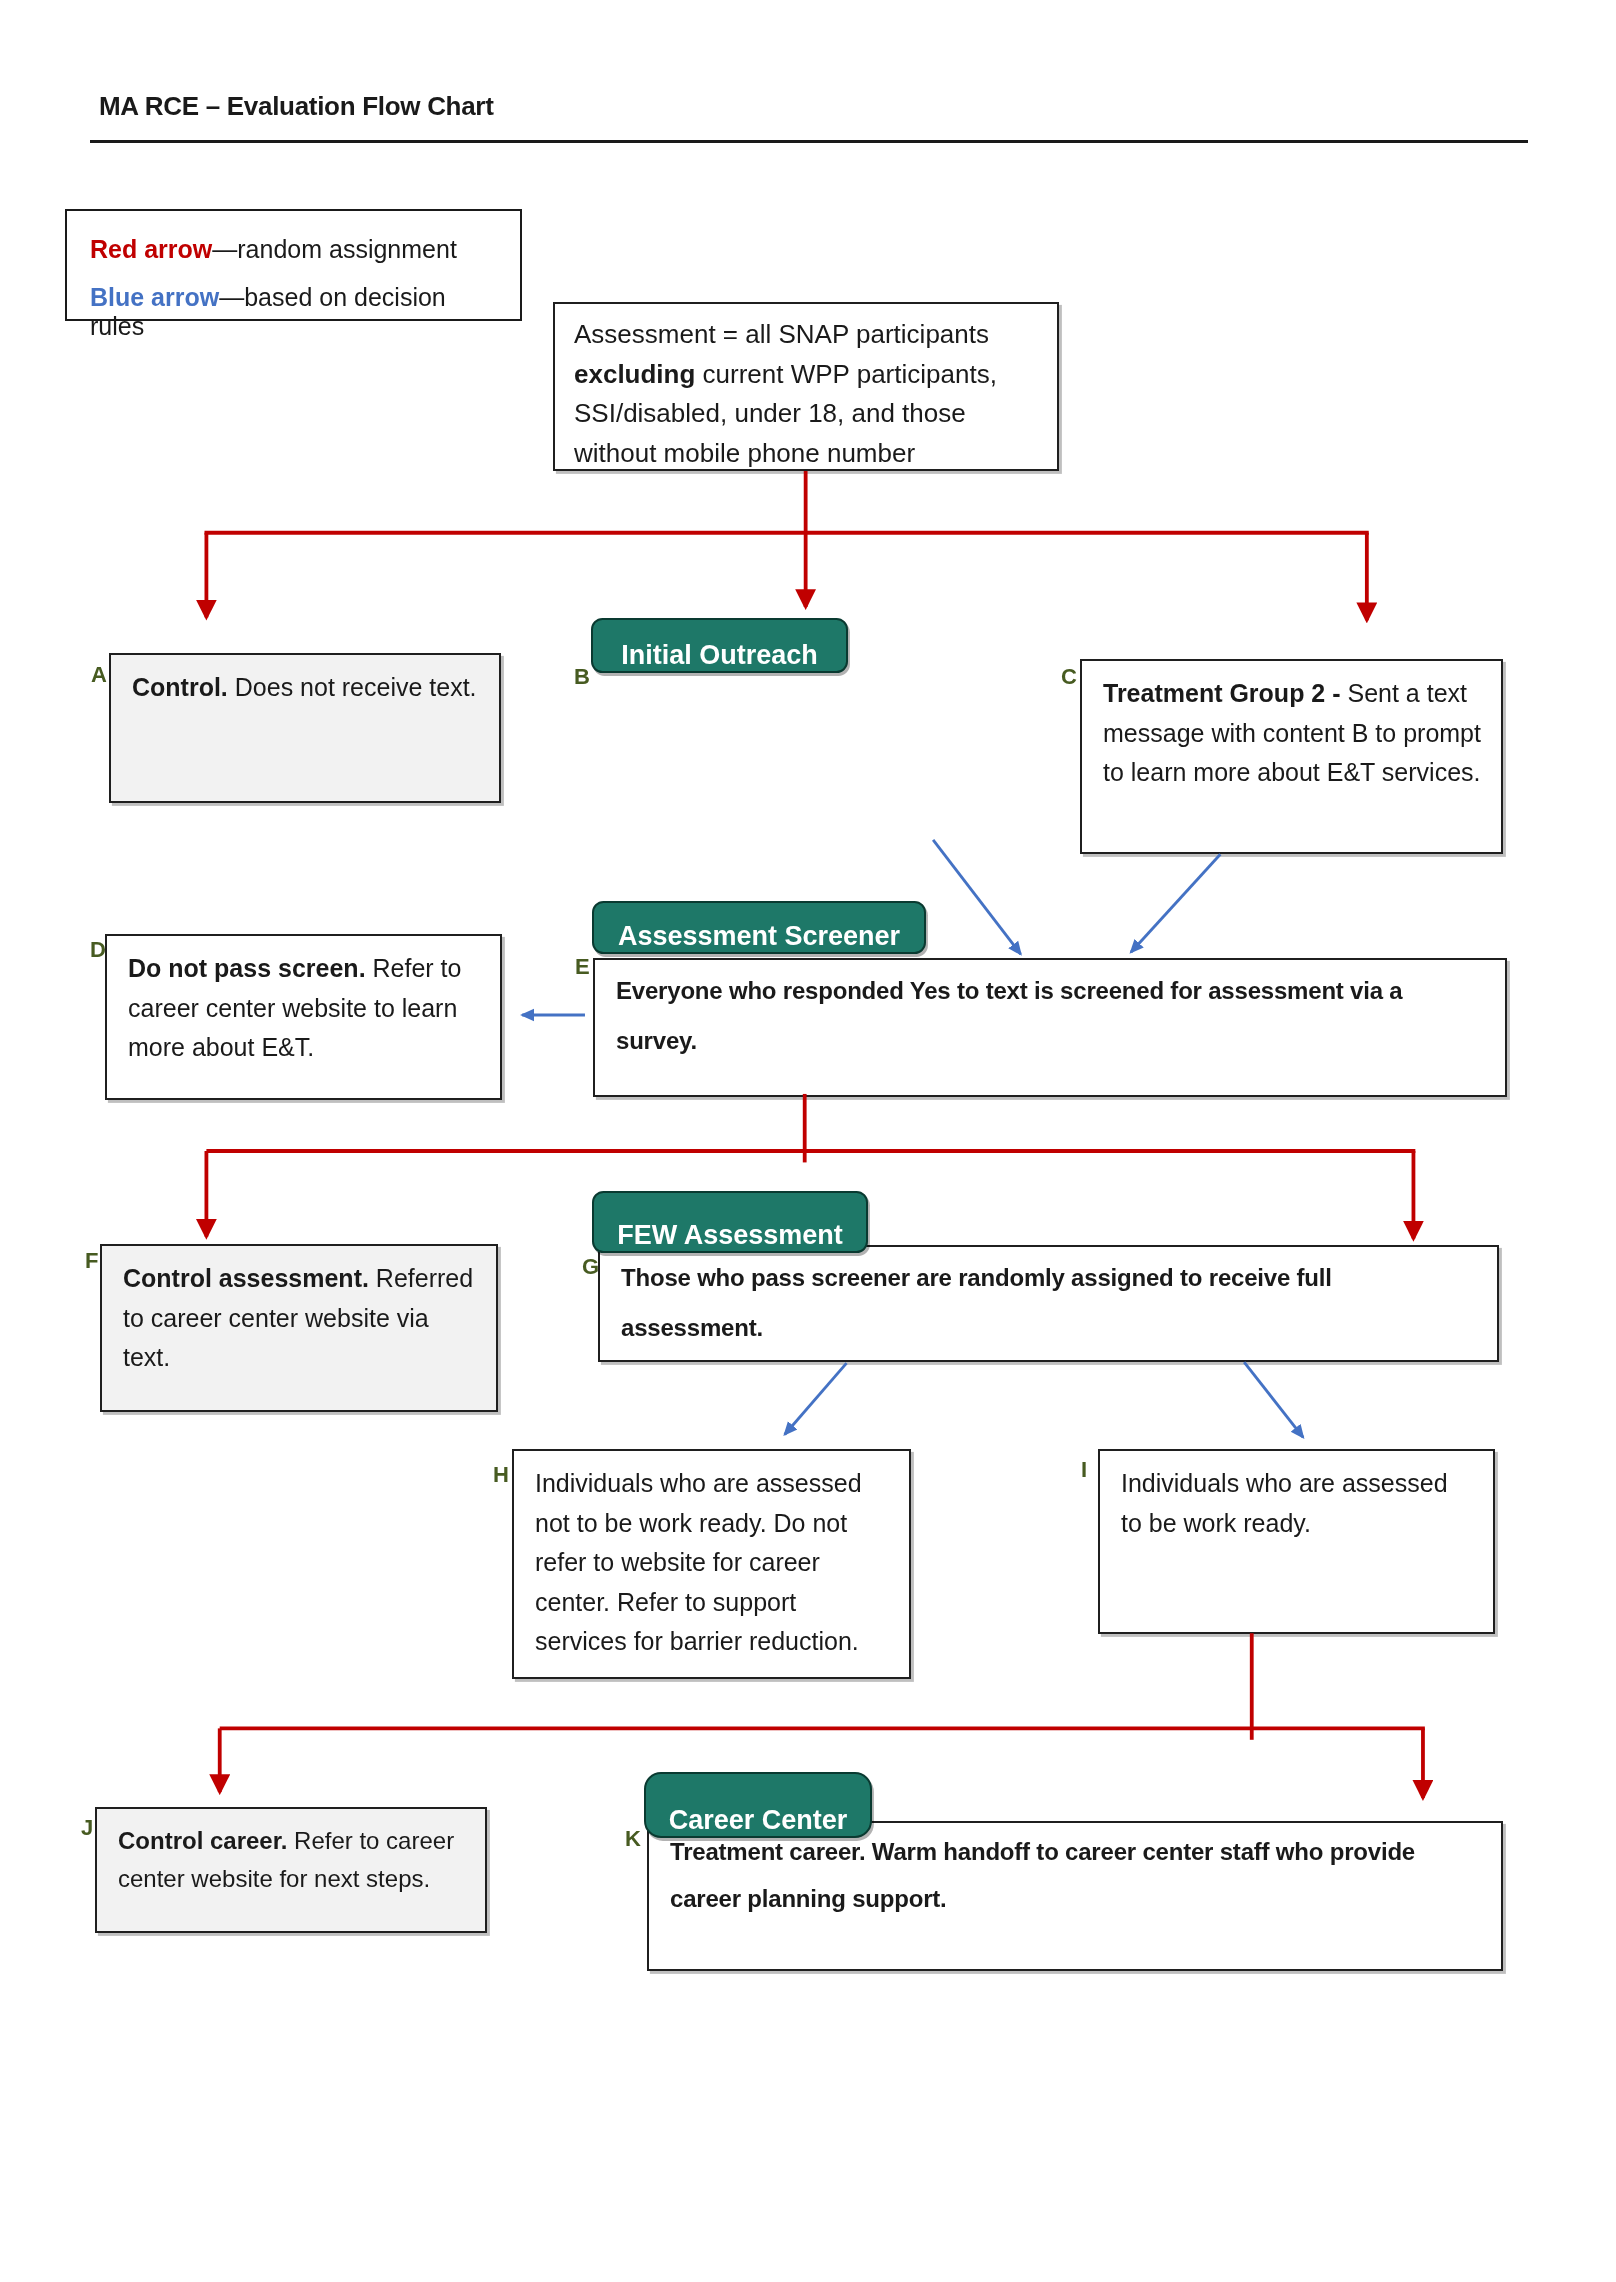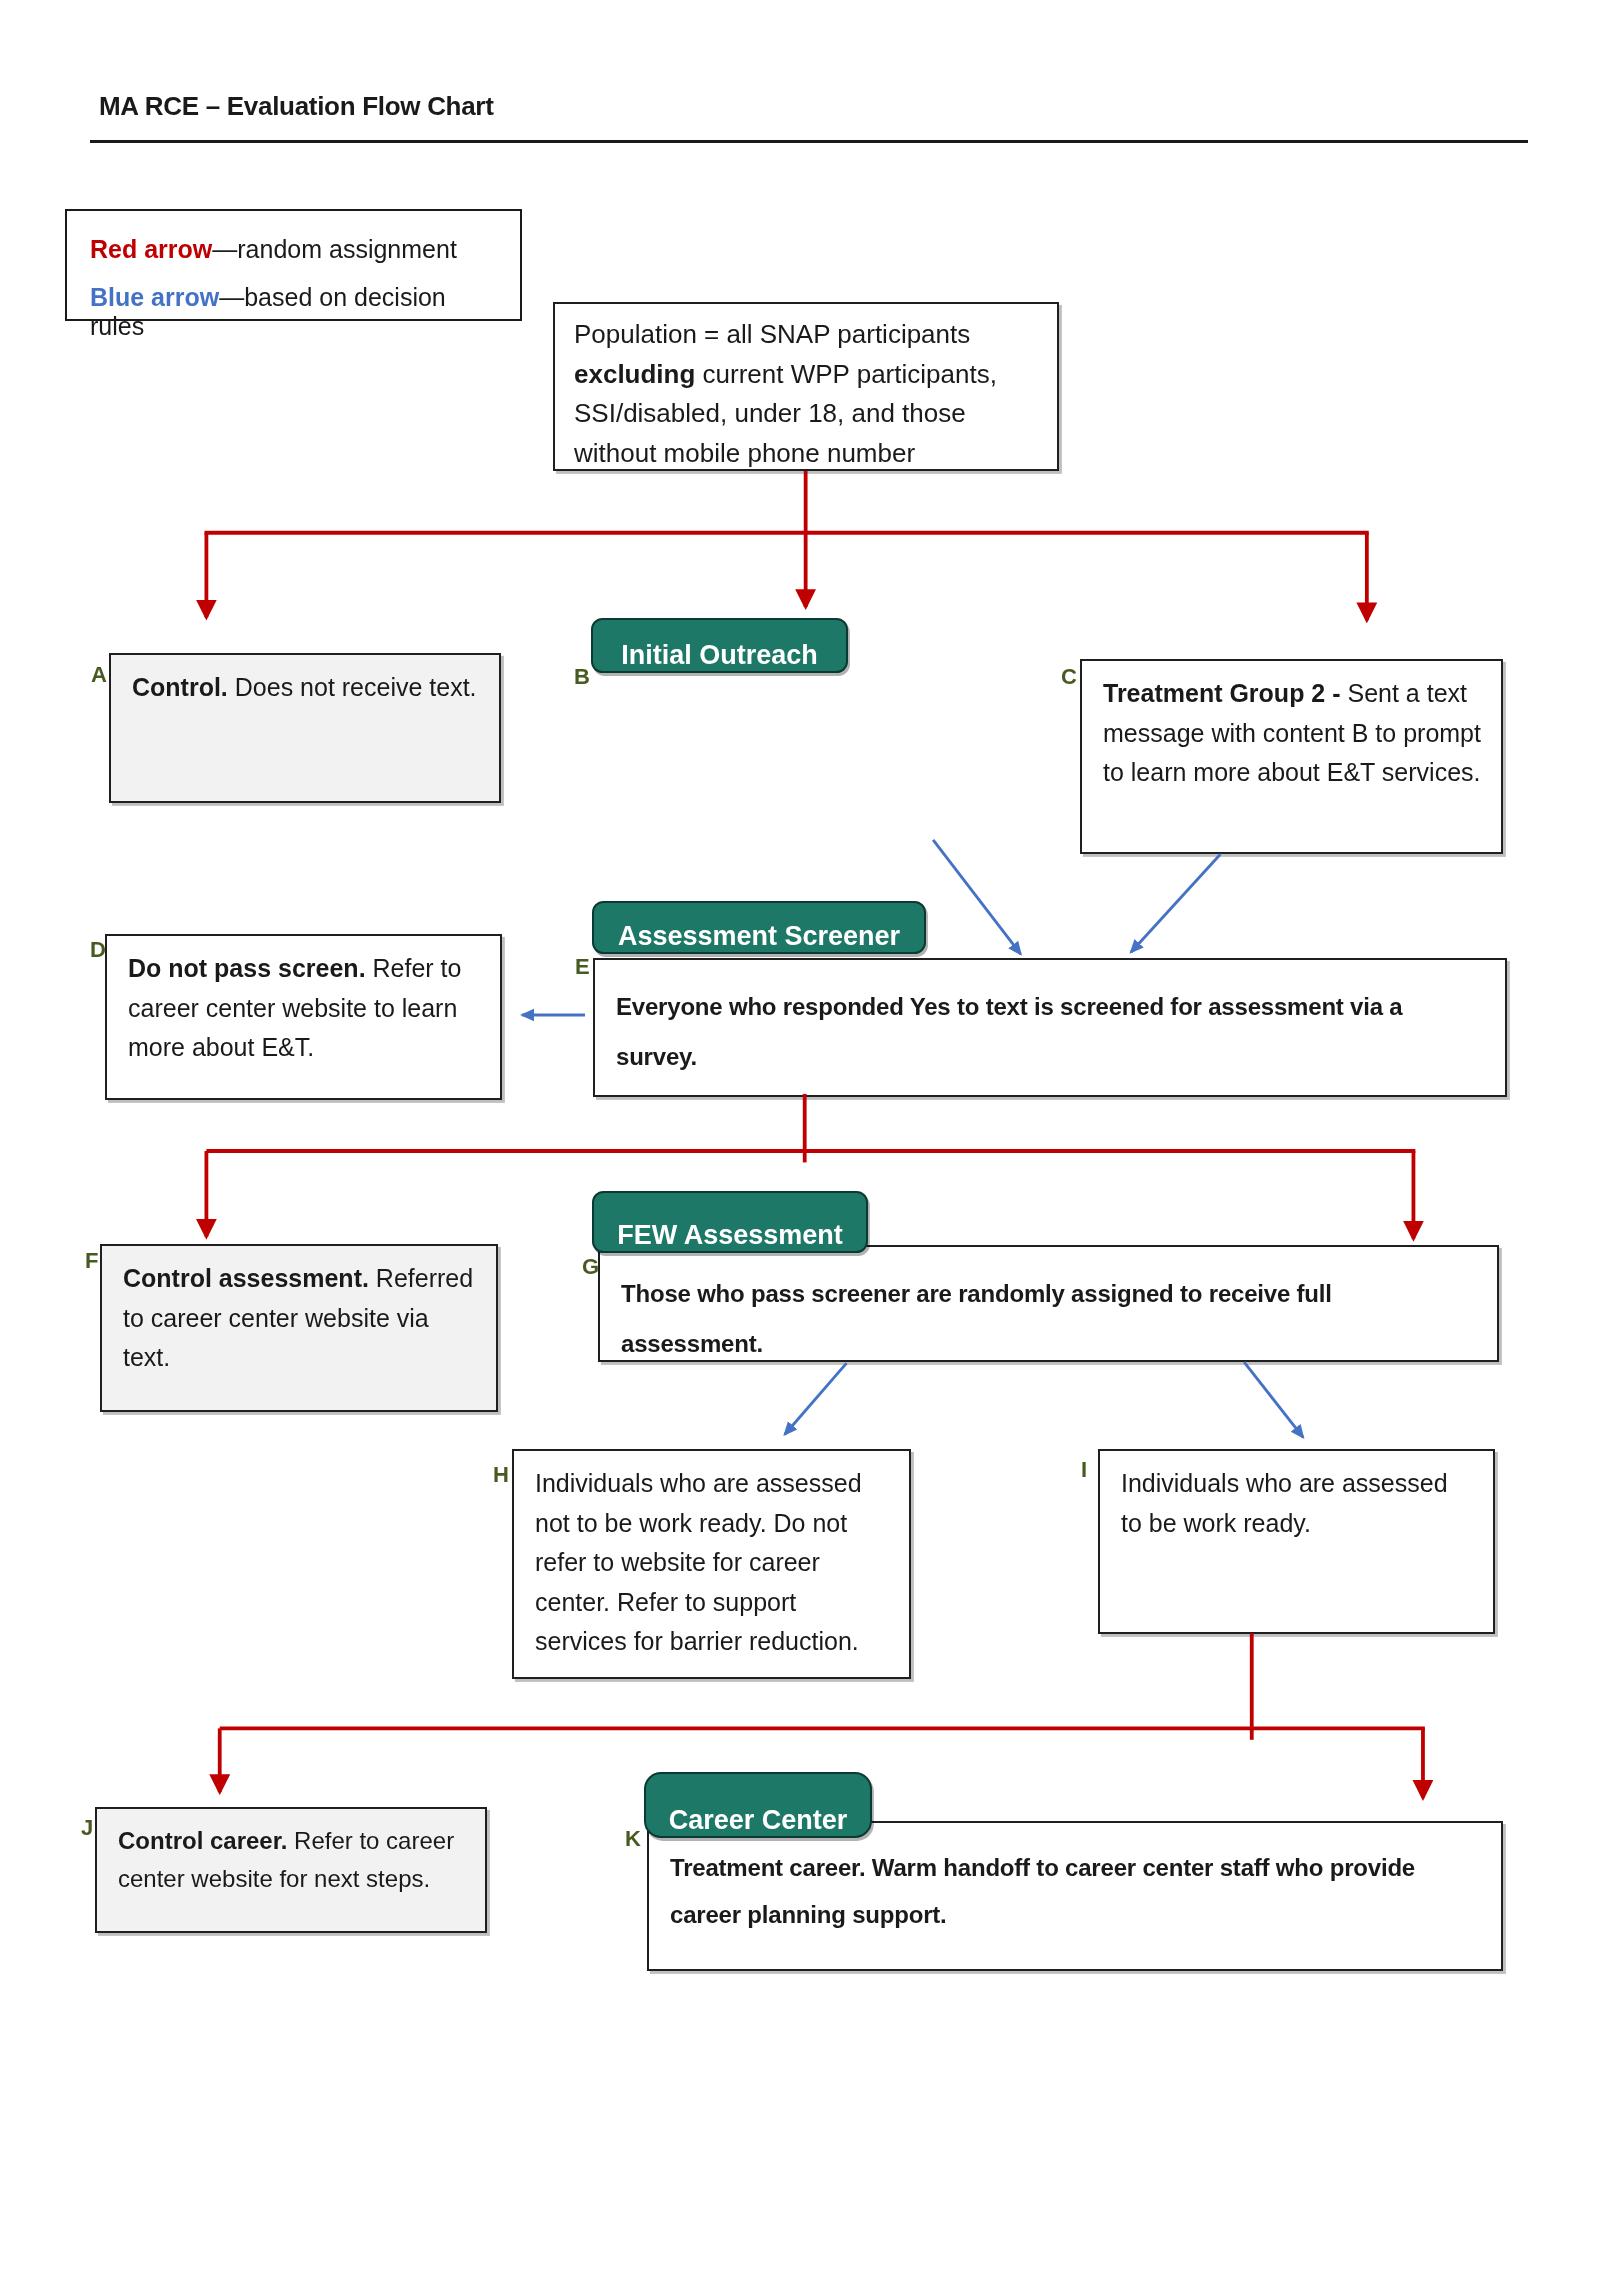--- a/index.html
+++ b/index.html
@@ -14,21 +14,21 @@
   .legend{position:absolute;left:65px;top:209px;width:457px;height:112px;border:2.9px solid #1a1a1a;
           background:#fff;box-sizing:border-box;padding:24px 23px;font-size:25px;}
   .legend .line2{margin-top:19px;}
   .lr{color:var(--red);font-weight:700;}
   .lb{color:var(--blue);font-weight:700;}
   .box{position:absolute;box-sizing:border-box;background:#fff;border:2.9px solid #1f1f1f;
        box-shadow:2.9px 2.9px 0 rgba(0,0,0,0.25);z-index:2;}
   .box.gray{background:#f2f2f2;}
   .bt{margin:0;font-size:25px;line-height:1.58;padding:13.3px 21px;}
   .lead{font-weight:700;}
-  .emph .bt{font-weight:700;line-height:2.1;padding:22px 21px;font-size:24px;letter-spacing:-0.2px;}
+  .emph .bt{font-weight:700;line-height:2.1;padding:6px 21px;font-size:24px;letter-spacing:-0.2px;}
   .pop .bt{font-size:26px;line-height:1.52;padding:11.4px 19px;}
   .hdr{position:absolute;box-sizing:border-box;background:var(--teal);border:2.9px solid #0a3a31;
        border-radius:11.4px;color:#fff;display:flex;align-items:flex-end;justify-content:center;
        font-weight:700;font-size:27px;z-index:3;box-shadow:1.9px 2.9px 0 rgba(0,0,0,0.3);white-space:nowrap;}
   .hdr.big{border-radius:17px;}
   .badge{position:absolute;box-sizing:border-box;background:#fff;border:3.8px solid #111;
          border-radius:23px;display:flex;align-items:center;justify-content:center;
          font-weight:700;font-size:26px;color:var(--badge);z-index:3;}
   .tag{position:absolute;font-size:22px;font-weight:700;color:var(--tag);z-index:3;}
   .overlay{position:absolute;left:0;top:0;z-index:4;pointer-events:none;}
@@ -44,21 +44,21 @@
 
   <div class="title">MA RCE – Evaluation Flow Chart</div>
   <div class="rule"></div>
 
   <div class="legend">
     <div class="line1"><span class="lr">Red arrow</span><span>—random assignment</span></div>
     <div class="line2"><span class="lb">Blue arrow</span><span>—based on decision rules</span></div>
   </div>
 
   <div class="box pop" style="left:553px;top:302px;width:506px;height:169px;">
-    <p class="bt"><span>Population = all SNAP participants </span><span class="lead">excluding</span><span> current WPP participants, SSI/disabled, under 18, and those without mobile phone number</span></p>
+    <p class="bt"><span>Assessment = all SNAP participants </span><span class="lead">excluding</span><span> current WPP participants, SSI/disabled, under 18, and those without mobile phone number</span></p>
   </div>
 
   <span class="tag" style="left:91px;top:662px;">A</span>
   <div class="box gray" style="left:109px;top:653px;width:392px;height:150px;">
     <p class="bt"><b class="lead">Control.</b><span> Does not receive text.</span></p>
   </div>
 
   <div class="hdr" style="left:591px;top:618px;width:257px;height:55px;">
     <span>Initial Outreach</span>
   </div>

